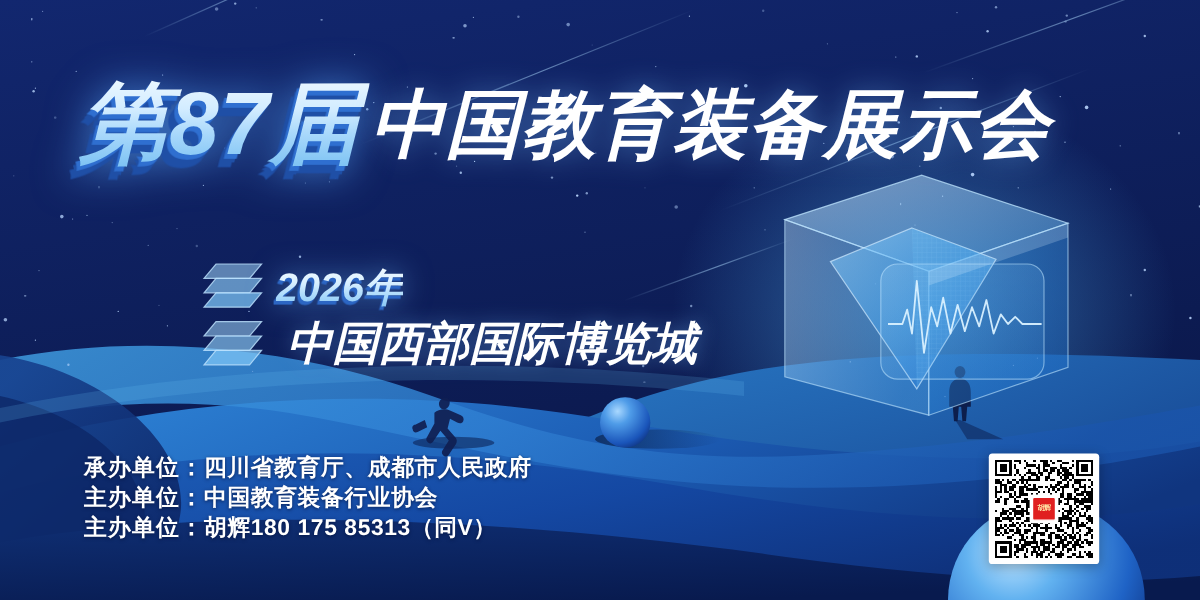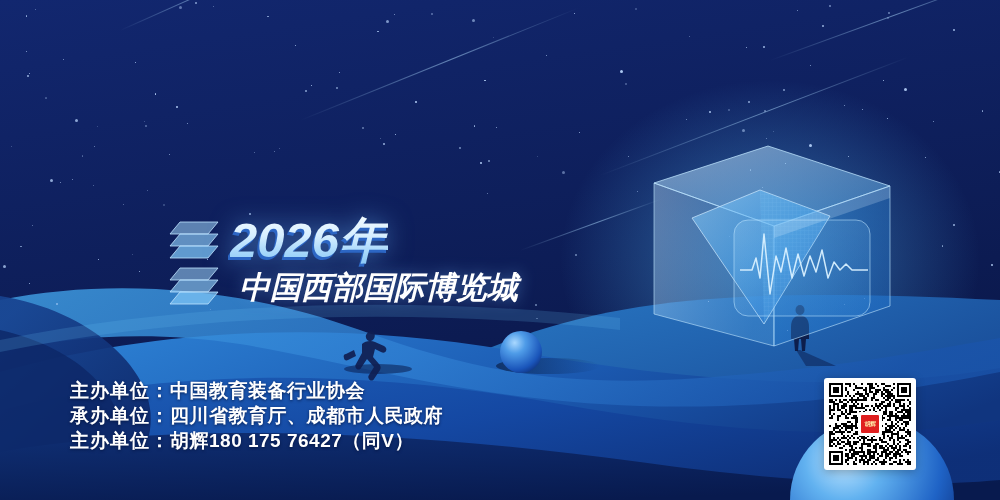--- a/index.html
+++ b/index.html
@@ -44,32 +44,32 @@
     padding-bottom:4px;
   }
 
   
   .row{position:absolute;display:flex;align-items:center;white-space:nowrap;}
   .row-date{left:166px;top:216px;}
   .row-city{left:166px;top:264px;}
   .ico-layers{width:56px;height:46px;margin-right:8px;flex:0 0 auto;}
   .ico-layers svg{display:block;}
   .big-blue{
-    font-size:49px;font-weight:bold;font-style:italic;line-height:1;letter-spacing:0px;
+    font-size:33px;font-weight:bold;font-style:italic;line-height:1;letter-spacing:0px;
     background:linear-gradient(180deg,#f2fbff 0%,#d7efff 40%,#a9d9fb 72%,#8ac8f6 100%);
     -webkit-background-clip:text;background-clip:text;color:transparent;
     filter:drop-shadow(-2px 3px 0 #2c66c4) drop-shadow(0 0 12px rgba(110,185,255,.5));
   }
   .mid-white{
     font-size:32px;font-weight:bold;font-style:italic;line-height:1;color:#fff;
     margin-left:9px;letter-spacing:0px;
     filter:drop-shadow(0 0 8px rgba(120,190,255,.4));
   }
   .row-city .big-blue{font-size:45px;}
-  .row-city .mid-white{font-size:31px;}
+  .row-city .mid-white{font-size:38px;}
 
   
   .credits{position:absolute;left:70px;top:378px;color:#ffffff;}
   .credits div{
     font-size:19px;font-weight:bold;line-height:25px;letter-spacing:.5px;
     text-shadow:0 1px 3px rgba(3,16,55,.75);
   }
   .credits .lbl{letter-spacing:1px;}
 
   
@@ -354,20 +354,24 @@
       <polygon points="120,52 190,78 124,186" fill="url(#mesh)" opacity=".55"></polygon>
       <polygon points="120,52 190,78 124,186" fill="#6cc2f7" opacity=".18"></polygon>
 
       <rect x="94" y="82" width="136" height="96" rx="14" ry="14" fill="url(#pGrad)" stroke="#bfe6ff" stroke-width="1" stroke-opacity=".55"></rect>
       <path d="M100,132 L112,132 L116,120 L120,140 L124,96 L130,156 L136,118 L141,134 L146,110 L152,140 L158,116 L164,138 L170,118 L176,134 L182,112 L188,140 L194,124 L200,132 L206,126 L212,132 L228,132" fill="none" stroke="#d8f0ff" stroke-width="1.5" stroke-opacity=".95" stroke-linejoin="round"></path>
 
       <polygon points="134,88 250,48 250,60 134,100" fill="#ddf2ff" opacity=".22"></polygon>
     </svg>
   </div>
 
+  <div class="head">
+    <span class="head-a">第87届</span>
+    <span class="head-b">中国教育装备展示会</span>
+  </div>
 
   <div class="row row-date">
     <span class="ico-layers">
       <svg width="56" height="46" viewBox="0 0 56 46" xmlns="http://www.w3.org/2000/svg">
         <g stroke="#bfe3ff" stroke-width="1" stroke-opacity=".8">
           <polygon points="14,4 52,4 42,16 4,16" fill="#9fd4f8" fill-opacity=".55"></polygon>
           <polygon points="14,16 52,16 42,28 4,28" fill="#8dcdf7" fill-opacity=".65"></polygon>
           <polygon points="14,28 52,28 42,40 4,40" fill="#7cc4f5" fill-opacity=".75"></polygon>
         </g>
       </svg>
@@ -383,27 +387,27 @@
           <polygon points="14,16 52,16 42,28 4,28" fill="#8dcdf7" fill-opacity=".65"></polygon>
           <polygon points="14,28 52,28 42,40 4,40" fill="#7cc4f5" fill-opacity=".75"></polygon>
         </g>
       </svg>
     </span>
     <span class="mid-white">中国西部国际博览城</span>
   </div>
 
   <div class="credits">
     <div>
+      <span class="lbl">承办单位：</span><span>四川省教育厅、成都市人民政府</span>
+    </div>
+    <div>
       <span class="lbl">主办单位：</span><span>中国教育装备行业协会</span>
     </div>
     <div>
-      <span class="lbl">承办单位：</span><span>四川省教育厅、成都市人民政府</span>
-    </div>
-    <div>
-      <span class="lbl">主办单位：</span><span>胡辉180 175 76427（同V）</span>
+      <span class="lbl">主办单位：</span><span>胡辉180 175 85313（同V）</span>
     </div>
   </div>
 
   <div class="qr">
     <svg id="qrsvg" viewBox="0 0 41 41" xmlns="http://www.w3.org/2000/svg" shape-rendering="crispEdges">
       <rect width="41" height="41" fill="#fff"></rect>
       <g id="qrcells" fill="#000">
           <rect x="0" y="0" width="1" height="1"></rect>
           <rect x="1" y="0" width="1" height="1"></rect>
           <rect x="2" y="0" width="1" height="1"></rect>

